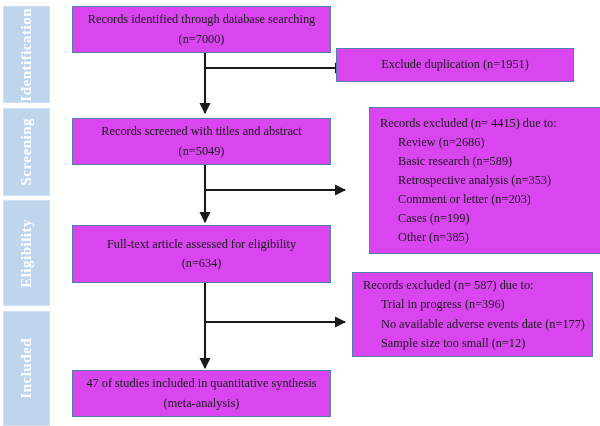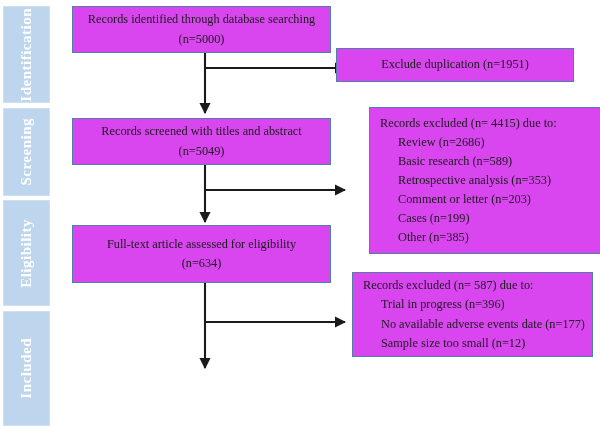--- a/index.html
+++ b/index.html
@@ -112,21 +112,21 @@
   <div class="stage" style="left:3px; top:200px; width:47px; height:106px;">
     <span class="stage-label">Eligibility</span>
   </div>
 
   <div class="stage" style="left:3px; top:311px; width:47px; height:115px;">
     <span class="stage-label">Included</span>
   </div>
 
   <div class="box" style="left:72px; top:6px; width:259px; height:47px;">
     <span class="line">Records identified through database searching</span>
-    <span class="line">(n=5000)</span>
+    <span class="line">(n=7000)</span>
   </div>
 
   <div class="box" style="left:336px; top:48px; width:238px; height:34px;">
     <span class="line">Exclude duplication (n=1951)</span>
   </div>
 
   <div class="box" style="left:72px; top:118px; width:259px; height:47px;">
     <span class="line">Records screened with titles and abstract</span>
     <span class="line">(n=5049)</span>
   </div>
@@ -146,14 +146,18 @@
     <span class="line">(n=634)</span>
   </div>
 
   <div class="box left-align" style="left:352px; top:272px; width:241px; height:85px;">
     <span class="line">Records excluded (n= 587) due to:</span>
     <span class="sub">Trial in progress (n=396)</span>
     <span class="sub">No available adverse events date (n=177)</span>
     <span class="sub">Sample size too small (n=12)</span>
   </div>
 
+  <div class="box" style="left:72px; top:370px; width:259px; height:47px;">
+    <span class="line">47 of studies included in quantitative synthesis</span>
+    <span class="line">(meta-analysis)</span>
+  </div>
 
 </div>
 
 </body></html>

